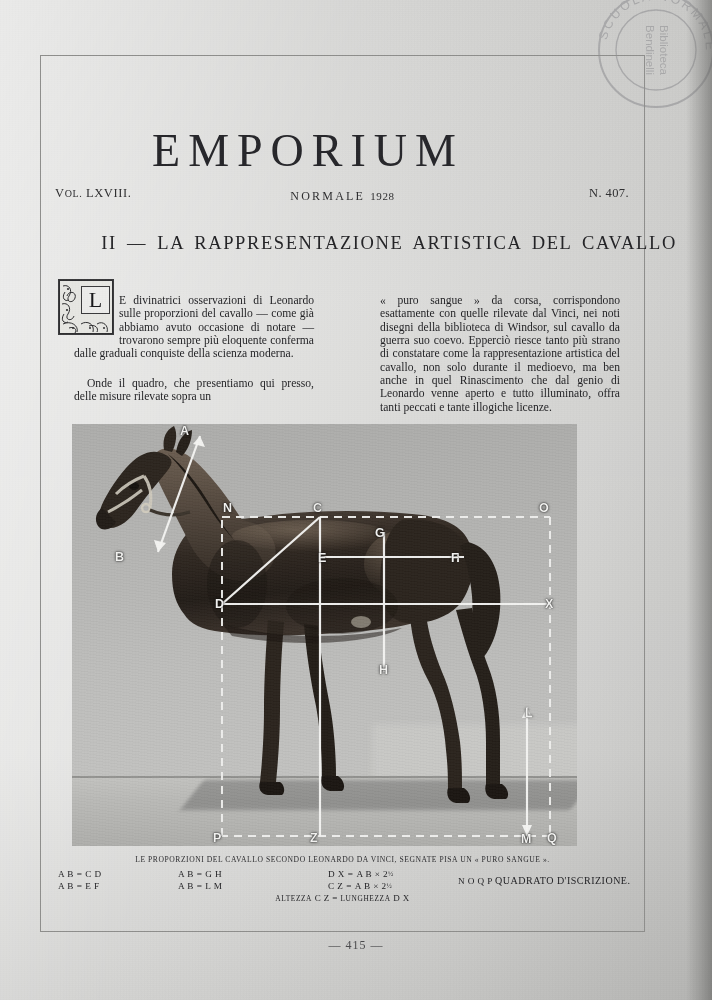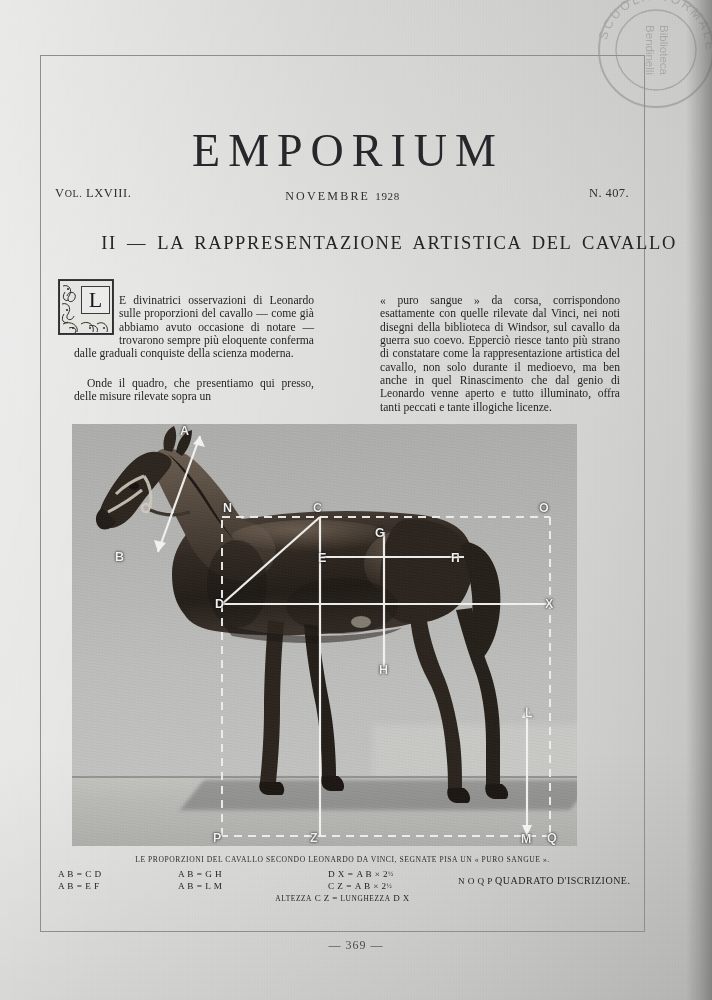--- a/index.html
+++ b/index.html
@@ -61,21 +61,20 @@
     box-sizing: border-box;
   }
 
   
   #masthead {
     position: absolute;
     left: 40px;
     top: 128px;
     width: 528px;
     text-align: center;
-    padding-left: 40px;
   }
   #masthead .title {
     font-family: "Liberation Serif", serif;
     font-size: 46px;
     letter-spacing: 8px;
     color: #26262a;
     font-weight: 400;
     line-height: 1;
     text-indent: 8px;
   }
@@ -320,21 +319,21 @@
   </svg>
 
   <div id="frame"></div>
 
   <div id="masthead">
     <div class="title">EMPORIUM</div>
   </div>
 
   <div id="issueline">
     <div class="vol">V<span class="sc">OL.</span><span> LXVIII.</span></div>
-    <div class="month"><span>NOVEMBRE</span> <span class="yr">1928</span></div>
+    <div class="month"><span>NORMALE</span> <span class="yr">1928</span></div>
     <div class="num">N. 407.</div>
   </div>
 
   <div id="article-title">II — LA RAPPRESENTAZIONE ARTISTICA DEL CAVALLO</div>
 
   <div id="cols">
     <div class="col" id="col-left">
       <div id="dropcap">
         <svg width="54" height="54" viewBox="0 0 54 54" style="position:absolute;left:0;top:0">
           <rect x="0" y="0" width="54" height="54" fill="#e6e6e2"></rect>
@@ -539,17 +538,17 @@
       <span>N O Q P</span>
       <span class="sc">QUADRATO D'ISCRIZIONE.</span>
     </div>
   </div>
 
   <div id="altezza">
     <span class="sc">ALTEZZA</span>
     <span>C Z = </span><span class="sc">LUNGHEZZA</span><span> D X</span>
   </div>
 
-  <div id="folio">— 369 —</div>
+  <div id="folio">— 415 —</div>
 
   <div id="grain"></div>
   <div id="gutter"></div>
 </div>
 
 </body></html>

